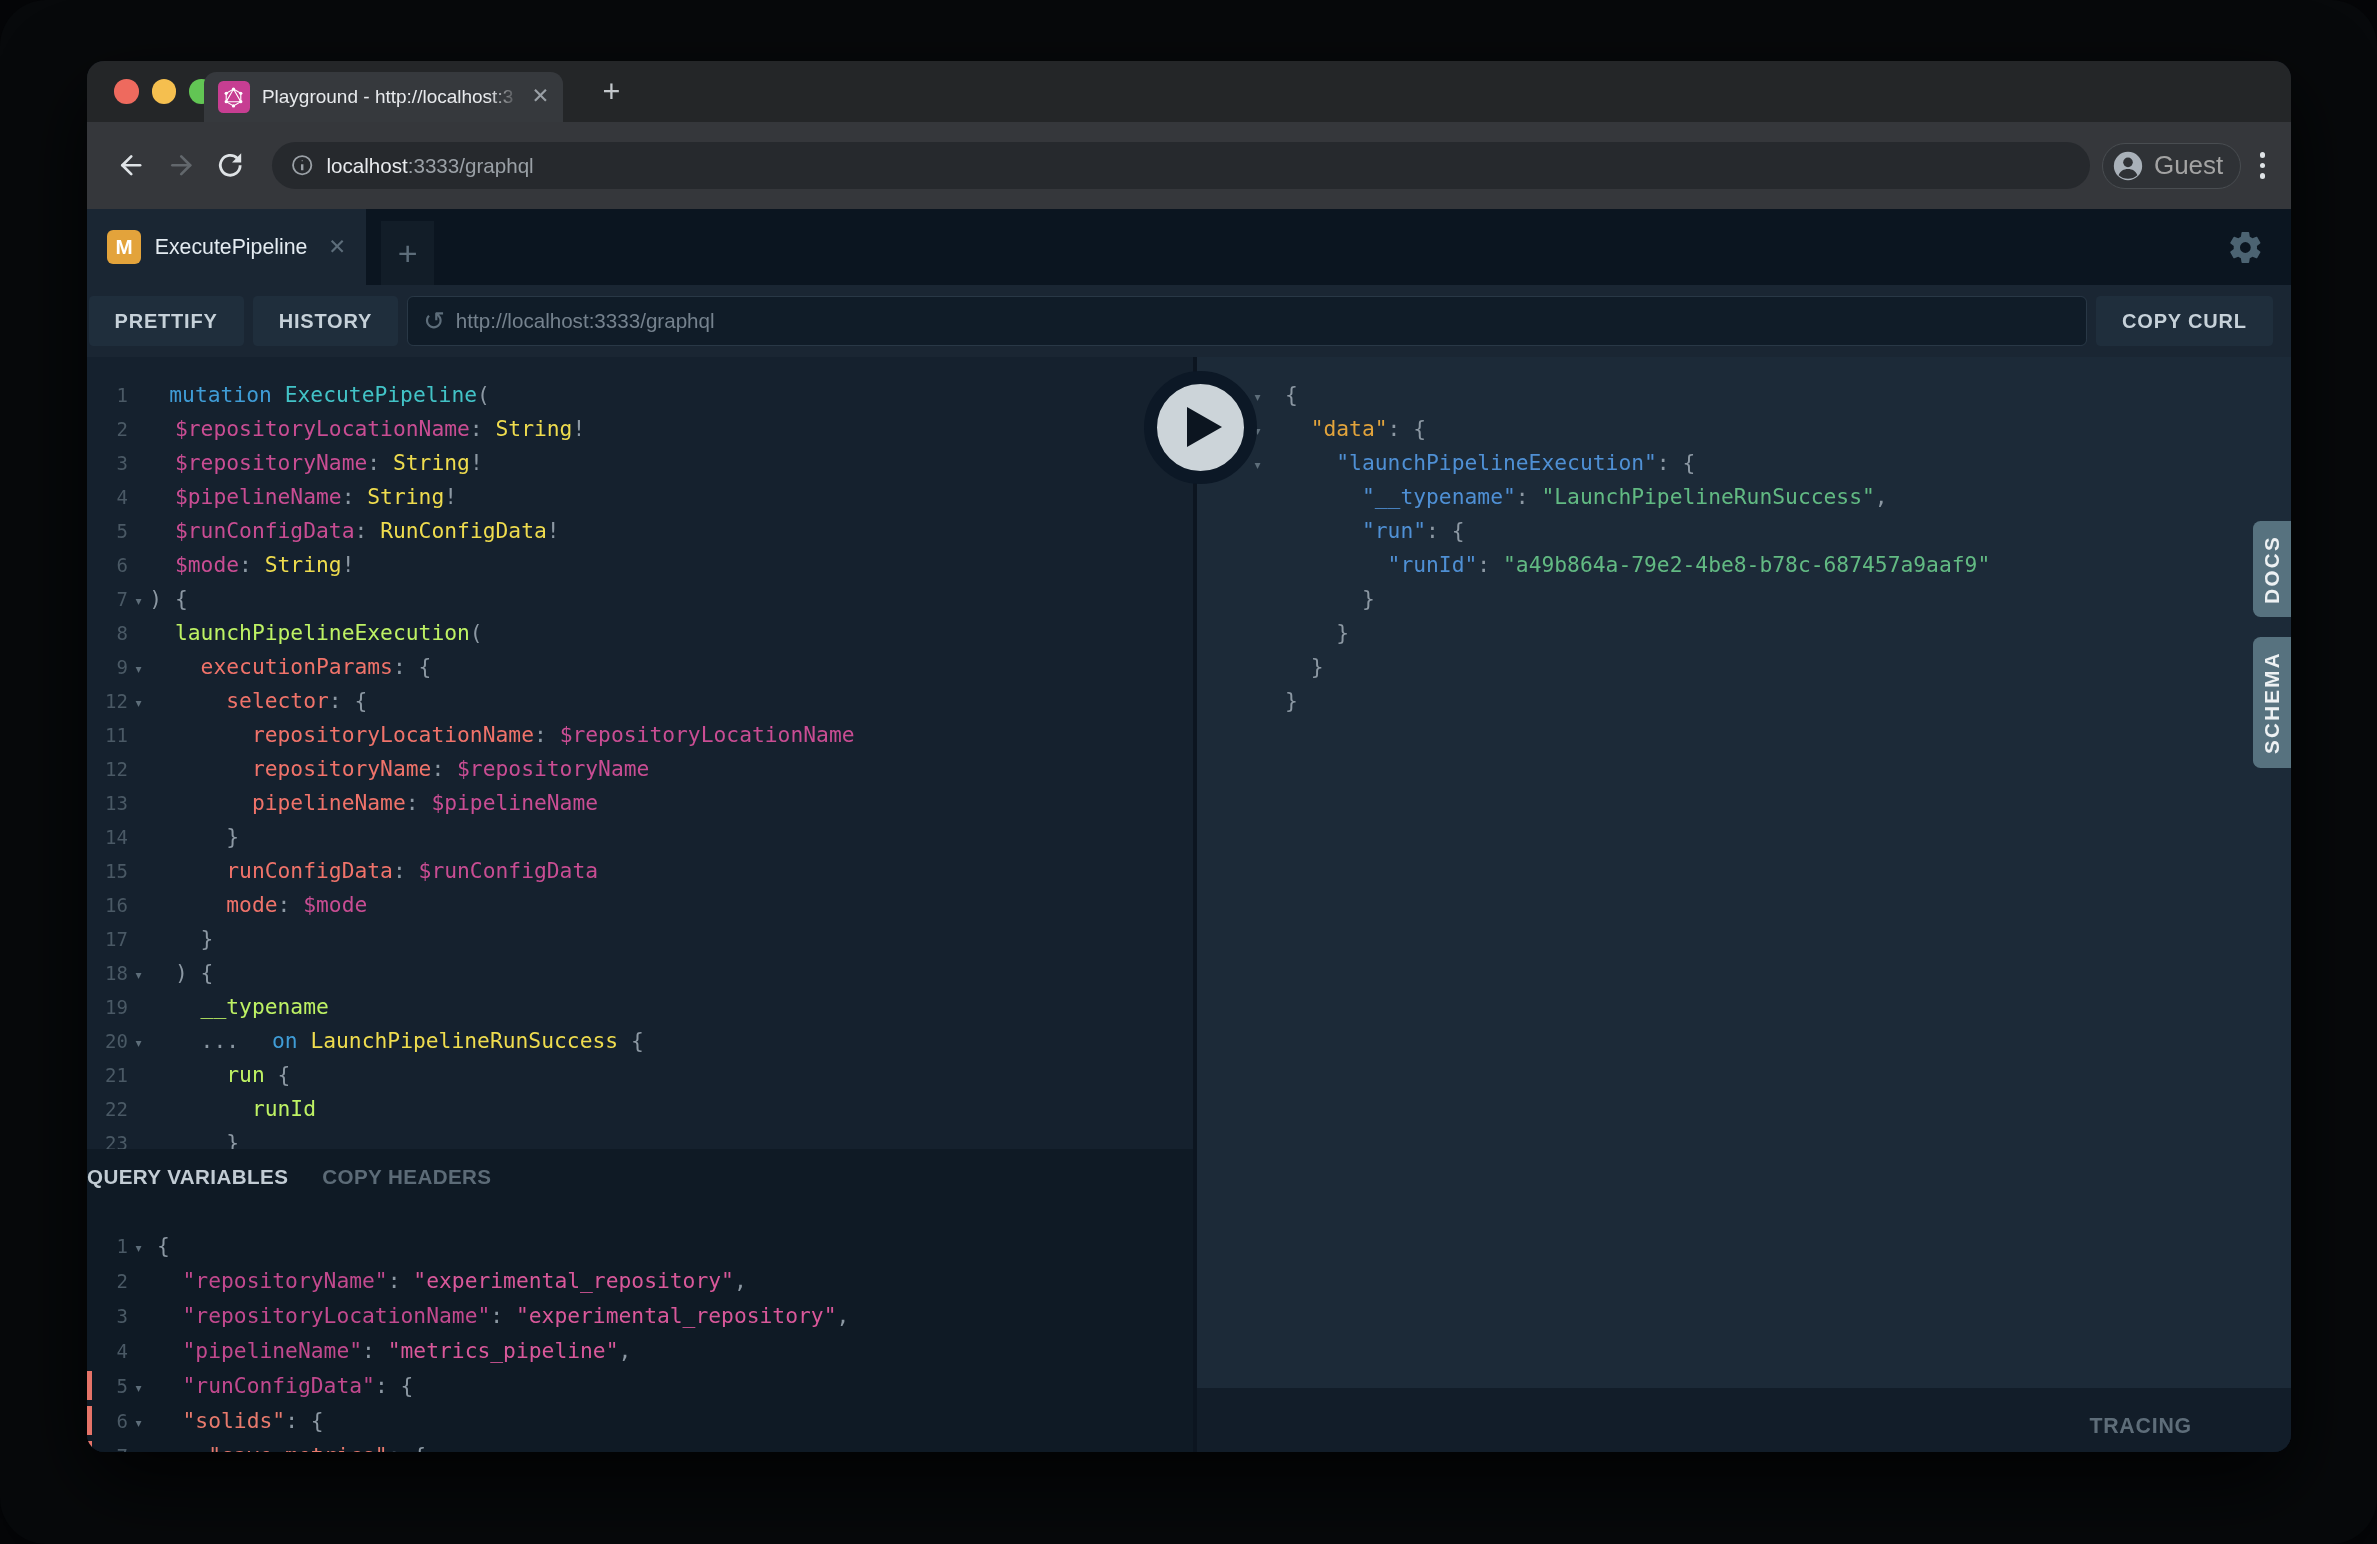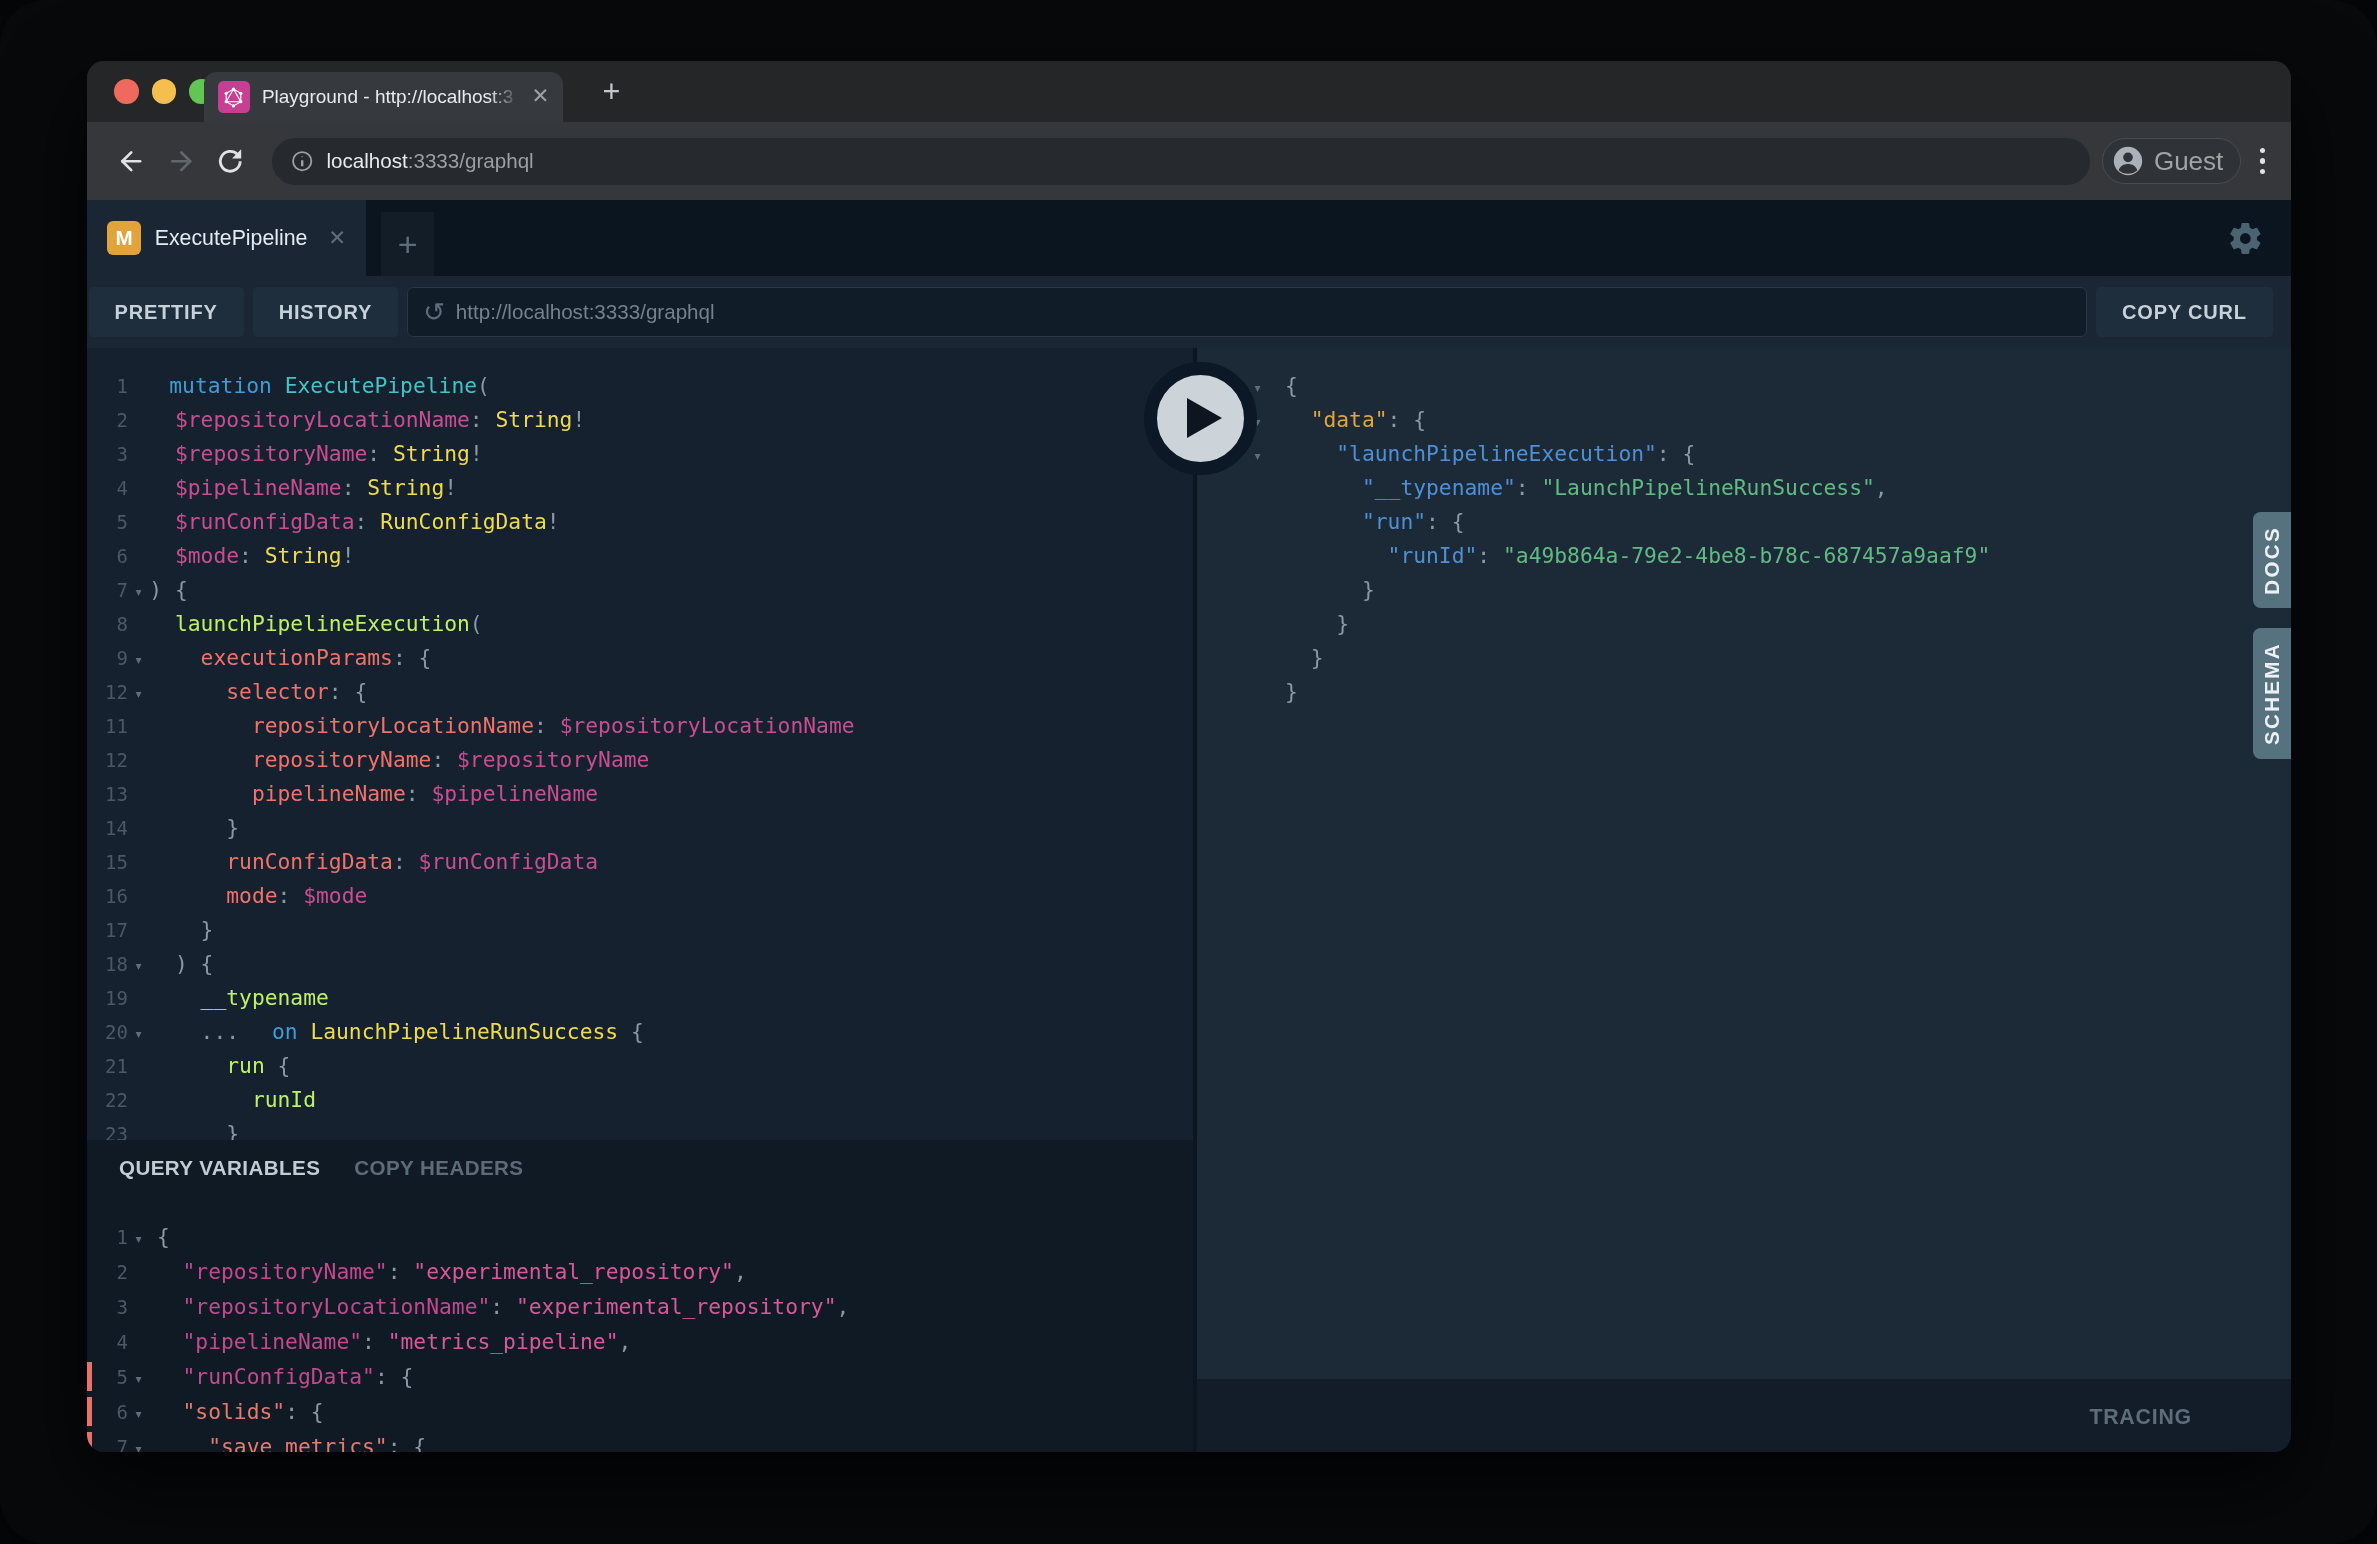--- a/index.html
+++ b/index.html
@@ -24,21 +24,21 @@
              display:flex; align-items:center; justify-content:center; }
   .btab-title-wrap { position:relative; overflow:hidden; white-space:nowrap; flex:1; height:27.4px; }
   .btab-title { font-size:19px; color:#e8eaed; line-height:27.4px; }
   .btab-title-wrap::after { content:""; position:absolute; right:0; top:0; width:30.5px; height:100%;
              background:linear-gradient(90deg, rgba(54,57,61,0), #36393d); }
   .btab-close { color:#9aa0a6; font-size:21.3px; line-height:21.3px; flex:0 0 auto; }
   .newtab { position:absolute; left:506px; top:12.2px; width:37px; height:37px; display:flex;
             align-items:center; justify-content:center; color:#c3c7cb; font-size:30.5px; font-weight:300; }
 
   
-  .navbar { height:78px; background:#35373b; flex:0 0 auto; display:flex; align-items:center; padding:0 20px; }
+  .navbar { height:87px; background:#35373b; flex:0 0 auto; display:flex; align-items:center; padding:0 20px; }
   .navicon { width:34px; height:34px; margin:0 7.6px; display:flex; align-items:center; justify-content:center; }
   .urlpill { flex:1; height:47px; background:#26292d; border-radius:23.6px; margin:0 12.2px 0 17px;
              display:flex; align-items:center; padding:0 18.3px; gap:12.2px; }
   .urltext { font-size:20.6px; color:#e8eaed; white-space:nowrap; }
   .urltext .dim { color:#9aa0a6; }
   .guest { height:46px; border-radius:23px; background:#2f3236; border:1.5px solid #494d51;
            display:flex; align-items:center; gap:9.1px; padding:0 17px 0 7.6px; }
   .guest-label { font-size:26px; color:#a3a3a3; }
   .menu-dots { margin:0 6.1px 0 18.3px; display:flex; flex-direction:column; gap:5.3px; }
   .menu-dots i { width:5.3px; height:5.3px; border-radius:50%; background:#dfe3e6; }
@@ -60,21 +60,21 @@
             color:#c6d1d9; font-family:"Liberation Sans",sans-serif; font-size:20px; font-weight:bold; letter-spacing:0.8px; }
   .endpoint { flex:1; height:50px; background:#101c28; border:1.5px solid #293846; border-radius:6.1px;
               display:flex; align-items:center; padding:0 15.2px; gap:10.7px; }
   .endpoint .undo { color:#5d6d7a; font-size:26px; line-height:26px; }
   .endpoint-url { color:#75828e; font-size:20.6px; }
 
   .pg-main { position:relative; flex:1; display:flex; min-height:0; }
   .left-col { width:1110px; flex:0 0 auto; display:flex; flex-direction:column; border-right:4.6px solid #0c1520; min-height:0; }
   .query-editor { height:792px; background:#15212e; overflow:hidden; padding-top:21.3px; }
   .vars-section { flex:1; background:#0f1a25; display:flex; flex-direction:column; overflow:hidden; }
-  .vars-header { height:56px; display:flex; align-items:center; gap:34px; padding-left:32px; flex:0 0 auto; }
+  .vars-header { height:56px; display:flex; align-items:center; gap:34px; flex:0 0 auto; }
   .vars-tab { font-size:20.6px; font-weight:bold; letter-spacing:0.4px; }
   .vars-tab.active { color:#c2ccd4; } .vars-tab.inactive { color:#5c6b77; }
   .vars-editor { flex:1; overflow:hidden; padding-top:23px; }
 
   .right-col { flex:1; display:flex; flex-direction:column; min-height:0; }
   .resp { flex:1; background:#1c2a38; overflow:hidden; padding-top:21.3px; }
   .tracing-bar { height:85px; background:#121d29; position:relative; flex:0 0 auto; }
   .tracing-label { position:absolute; right:99px; top:26px; font-size:21.3px; font-weight:bold;
                    letter-spacing:0.8px; color:#5e6d79; }
 

